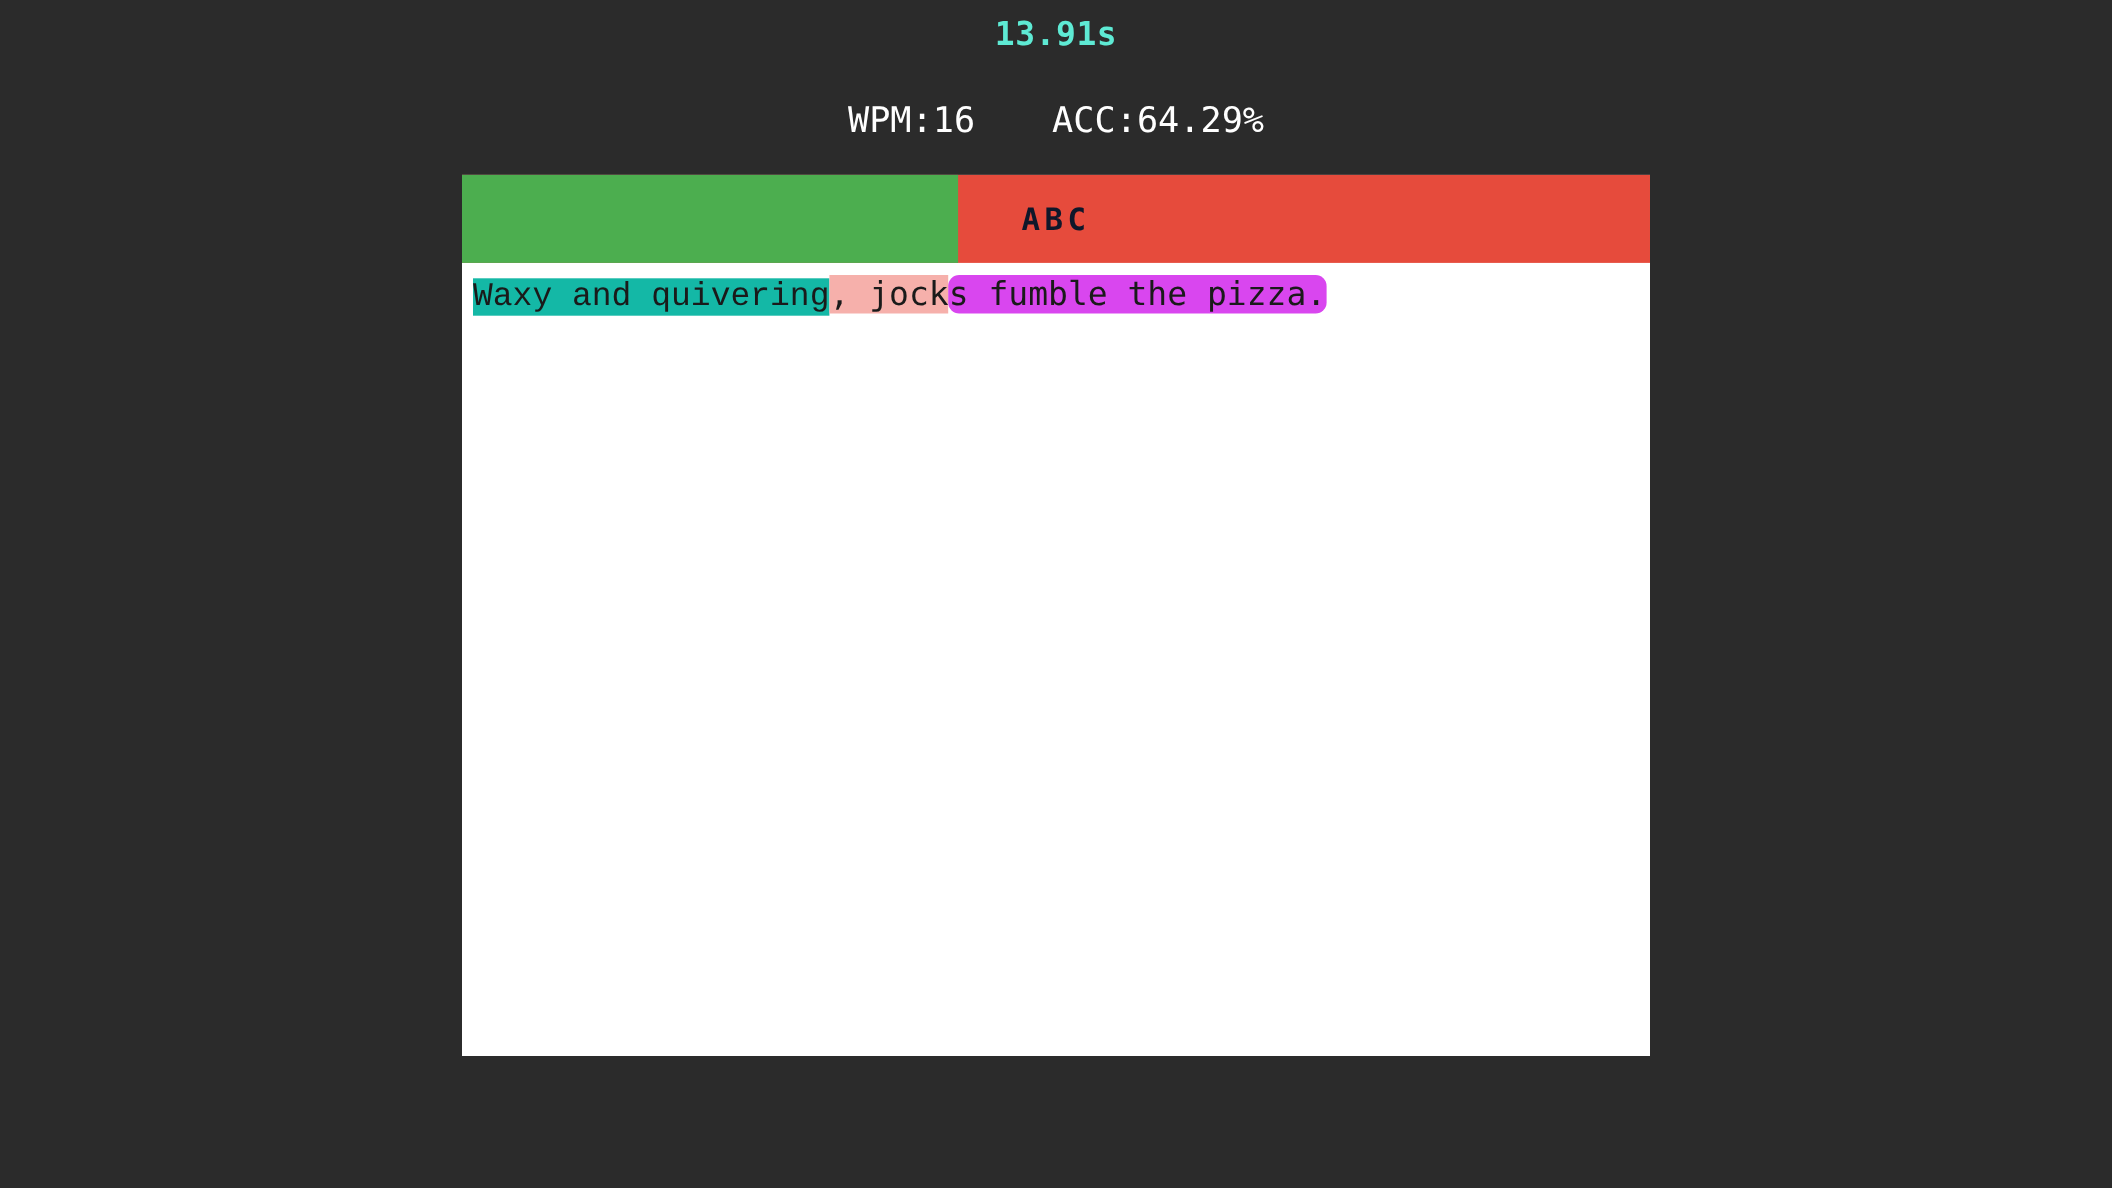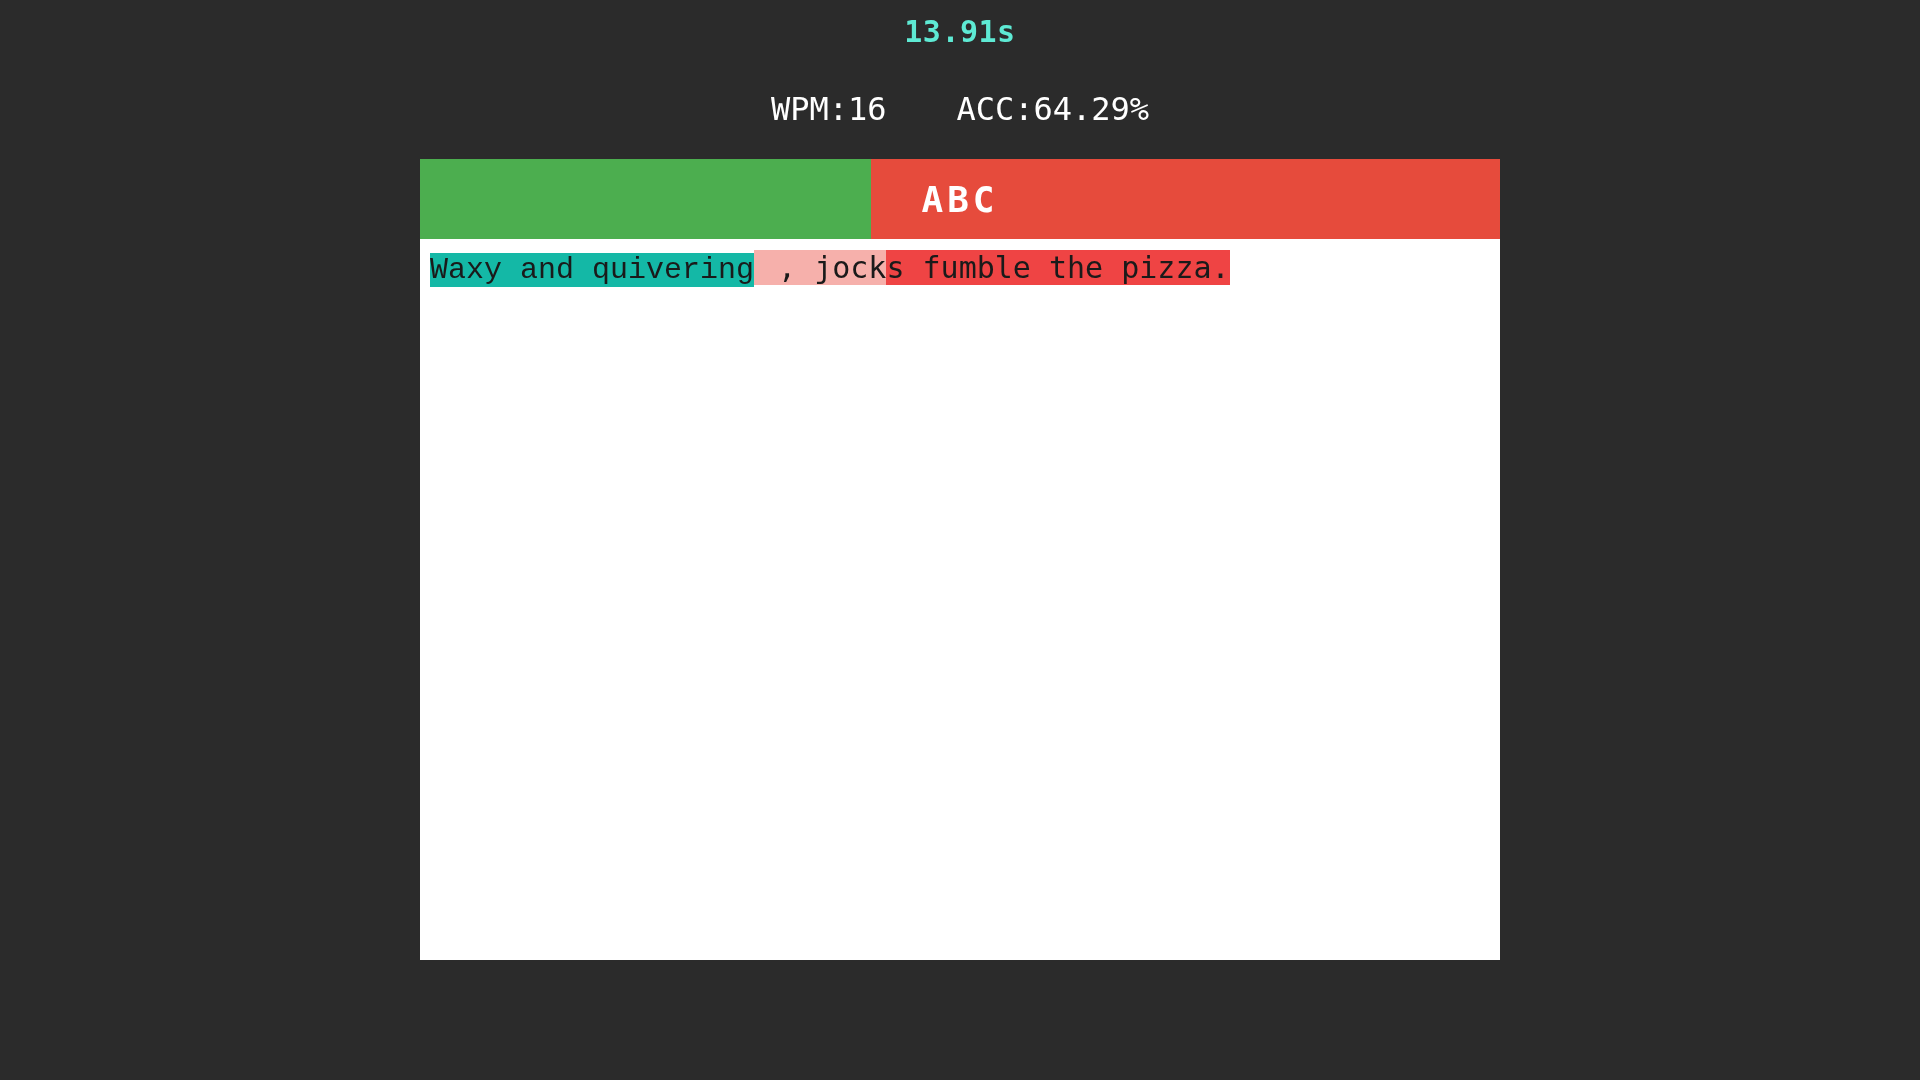--- a/index.html
+++ b/index.html
@@ -59,36 +59,36 @@
   }
   .bar-label {
     position: absolute;
     left: 0;
     top: 0;
     width: 100%;
     height: 100%;
     display: flex;
     align-items: center;
     justify-content: center;
-    color: #ffffff;
-    font-size: 36px;
+    color: #0f172a;
+    font-size: 28px;
     font-weight: 900;
     letter-spacing: 4px;
     pointer-events: none;
   }
   .text-area {
     padding: 10px 10px 0 10px;
     font-size: 30px;
     line-height: 38px;
     white-space: pre;
     color: #1a1a1a;
   }
   .seg-correct   { background: #14b8a6; color: #1a1a1a; font-family: Liberation Mono, monospace; }
-  .seg-incorrect { background: #f6b0ab; color: #1a1a1a; padding-left: 24px; }
-  .seg-pending   { background: #ef4444; color: #1a1a1a; }
+  .seg-incorrect { background: #f6b0ab; color: #1a1a1a; }
+  .seg-pending   { background: #d946ef; color: #1a1a1a; border-radius: 10px; }
 </style>
 </head>
 <body>
 
 <div class="timer">13.91s</div>
 
 <div class="stats">
   <span>WPM:</span><span>16</span><span class="gap"></span><span>ACC:</span><span>64.29%</span>
 </div>
 

